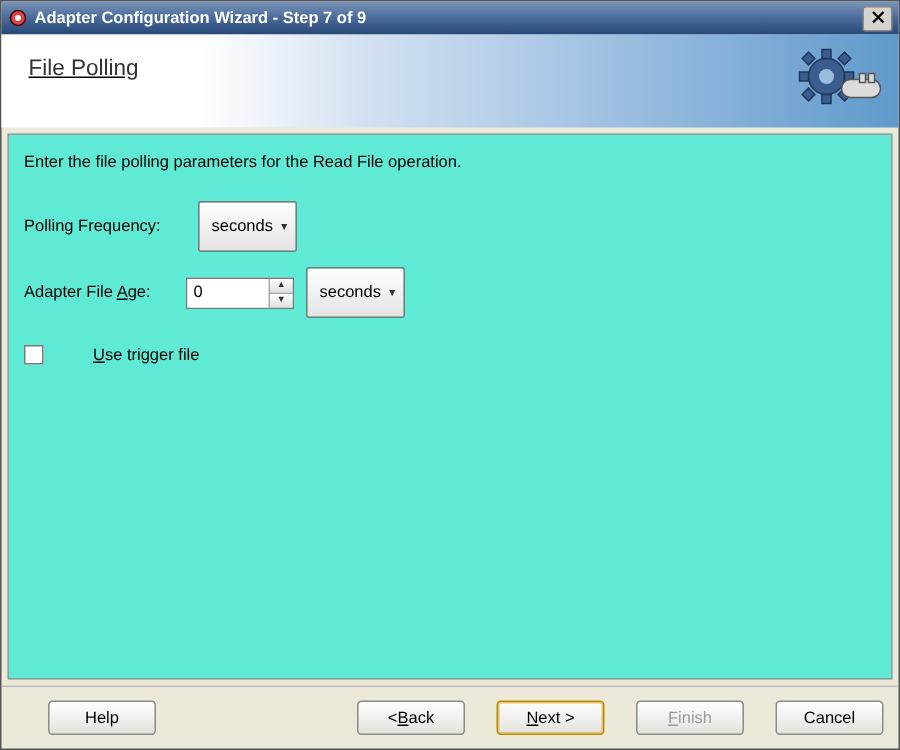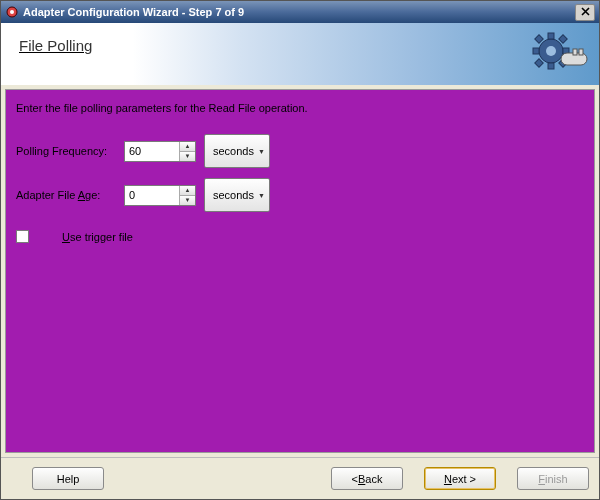--- a/index.html
+++ b/index.html
@@ -6,21 +6,21 @@
   html, body { margin:0; padding:0; font-family: Tahoma, Arial, sans-serif; font-size:11px; color:#000; }
   .window { width:600px; height:500px; border:1px solid #555; background:#ece9d8; display:flex; flex-direction:column; }
   .titlebar { height:22px; background: linear-gradient(to bottom,#7a94b8 0%, #4a6a9a 50%, #264877 100%); color:#fff; display:flex; align-items:center; font-weight:bold; font-size:11px; padding:4px 4px; }
   .titlebar .icon { width:14px; height:14px; margin-right:4px; display:inline-flex; align-items:center; justify-content:center; }
   .titlebar .title { flex:1; }
   .close-btn { width:20px; height:17px; background:#d6d3ce; border:1px solid #888; display:flex; align-items:center; justify-content:center; font-family:Arial; font-size:12px; color:#000; cursor:pointer; border-radius:2px; }
   .header { height:62px; background: linear-gradient(to right, #ffffff 0%, #ffffff 22%, #d4e2f2 40%, #9bbde0 70%, #5f9acb 100%); position:relative; display:flex; align-items:flex-start;text-decoration:underline; }
   .header .ptitle { padding:14px 18px; font-size:15px; font-weight:normal; color:#333; }
   .header .gear { position:absolute; right:10px; top:4px; }
   .content-wrap { flex:1; padding:4px; }
-  .content { height:100%; border:1px solid #999; background:#a21caf; padding:12px 10px; display:flex; flex-direction:column; }
+  .content { height:100%; border:1px solid #999; background:#5eead4; padding:12px 10px; display:flex; flex-direction:column; }
   .instr { margin-bottom:20px; }
   .form-row { display:flex; align-items:center; margin-bottom:10px; }
   .form-row .lbl { width:108px; }
   .spinner { display:flex; width:72px; height:21px; border:1px solid #7a7a7a; background:#fff; }
   .spinner input { border:none; width:54px; padding:2px 4px; font-family:inherit; font-size:11px; outline:none; }
   .spinner .arrows { width:16px; display:flex; flex-direction:column; border-left:1px solid #aaa; }
   .spinner .arrow { flex:1; background:linear-gradient(to bottom,#fefefe,#e0e0e0); display:flex; align-items:center; justify-content:center; cursor:pointer; font-size:6px; color:#333; }
   .spinner .arrow:first-child { border-bottom:1px solid #aaa; }
   .combo { margin-left:8px; display:flex; height:34px; border:1px solid #7a7a7a; background:linear-gradient(to bottom,#fefefe,#e4e4e4); align-items:center; padding:0 4px 0 8px; cursor:pointer; border-radius:2px; }
   .combo .val { margin-right:4px; }
@@ -79,27 +79,20 @@
       </svg>
     </div>
   </div>
 
   <div class="content-wrap">
     <div class="content">
       <div class="instr">Enter the file polling parameters for the Read File operation.</div>
 
       <div class="form-row">
         <div class="lbl">Polling Frequency:</div>
-        <div class="spinner">
-          <input value="60" style="">
-          <div class="arrows">
-            <div class="arrow">▲</div>
-            <div class="arrow">▼</div>
-          </div>
-        </div>
         <div class="combo">
           <span class="val">seconds</span>
           <span class="dd">▼</span>
         </div>
       </div>
 
       <div class="form-row">
         <div class="lbl"><span>Adapter File </span><span class="ud">A</span><span>ge:</span></div>
         <div class="spinner">
           <input value="0" style="">
@@ -133,14 +126,17 @@
         <span>ack</span>
       </div>
     <div class="btn default">
         <span class="ud">N</span>
         <span>ext &gt;</span>
       </div>
     <div class="btn disabled">
         <span class="ud">F</span>
         <span>inish</span>
       </div>
+    <div class="btn">
+        <span>Cancel</span>
+      </div>
   </div>
 </div>
 
 </body></html>

